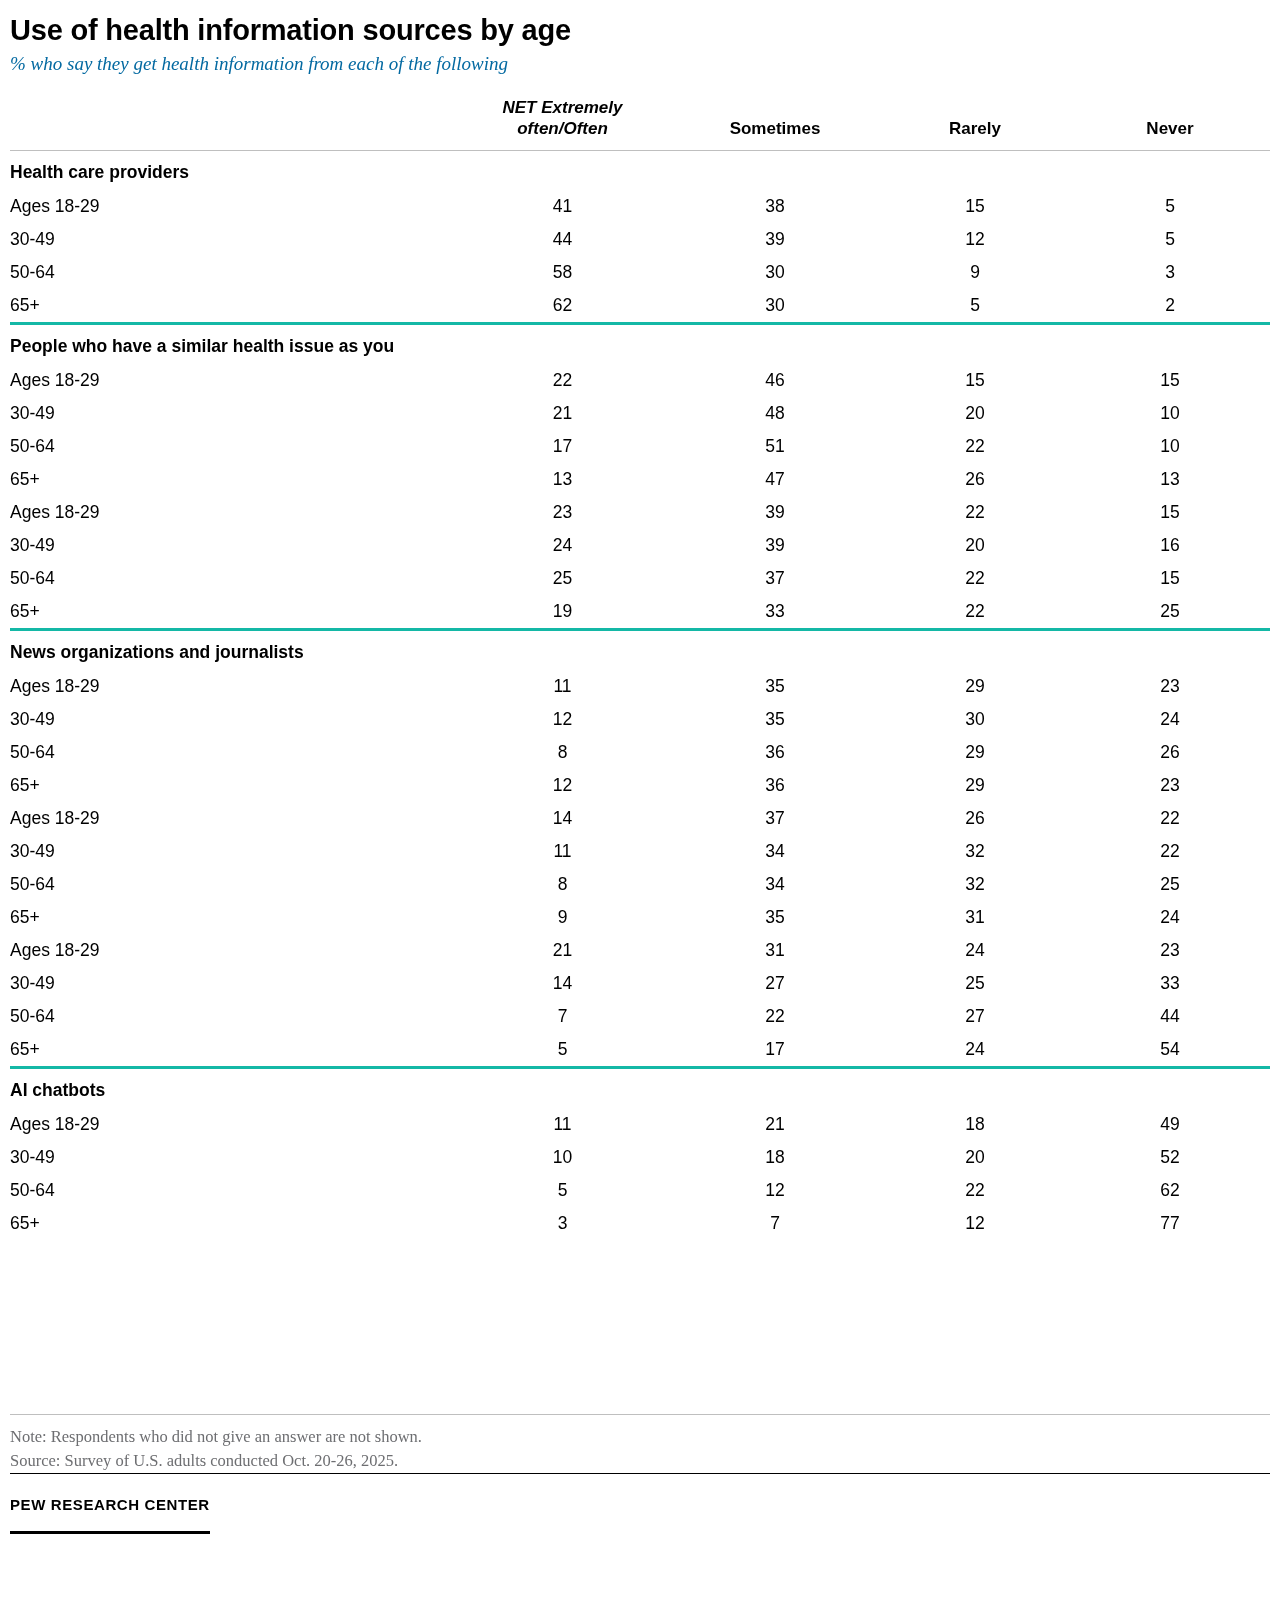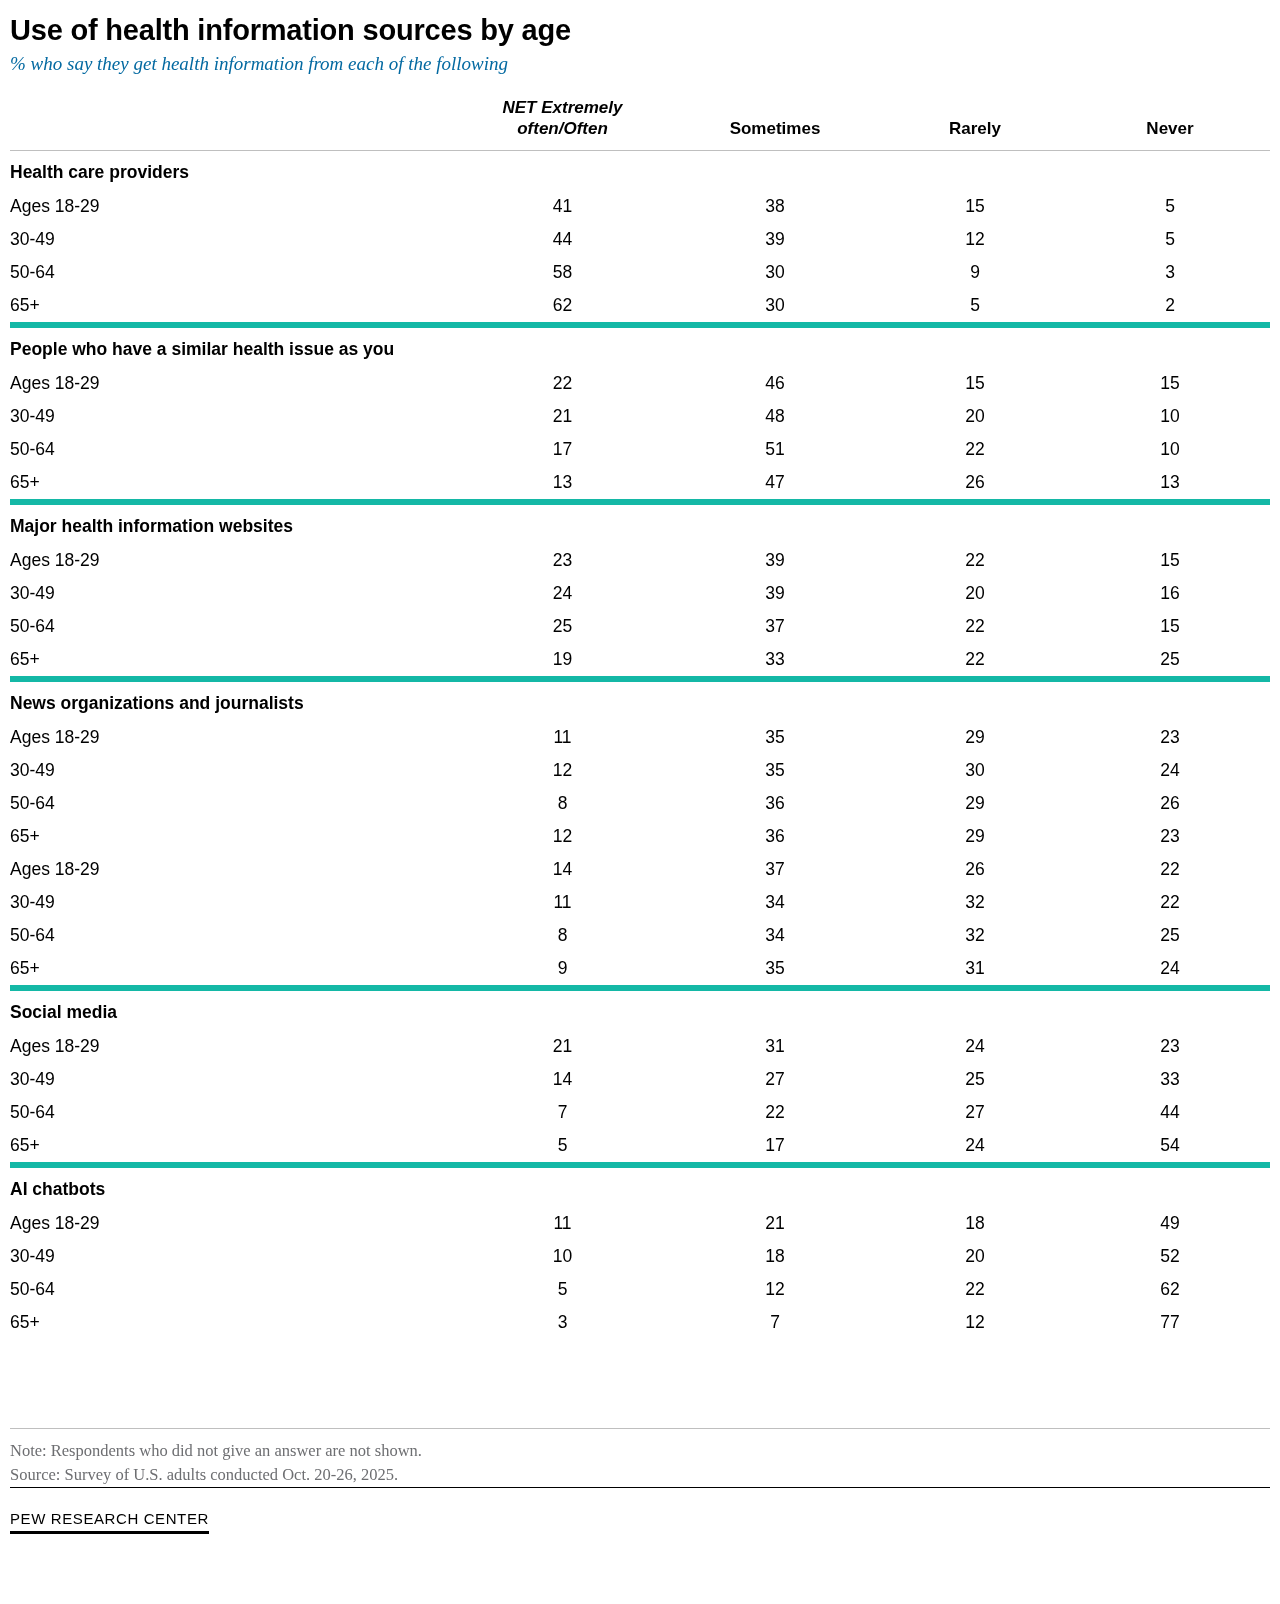--- a/index.html
+++ b/index.html
@@ -65,21 +65,21 @@
     display: block;
     text-align: center;
     font-style: italic;
   }
   tbody tr.group-head td {
     font-size: 17.5px;
     font-weight: bold;
     color: #000;
     text-align: left;
     padding: 11px 0 7px 0;
-    border-top: 6px solid #14b8a6;
+    border-top: 3px solid #14b8a6;
   }
   tbody tr.group-head.first td {
     border-top: 1px solid #bfbfbf;
   }
   tbody tr.data-row td {
     font-size: 17.5px;
     color: #000;
     padding: 6px 0 6px 0;
     text-align: center;
   }
@@ -99,26 +99,26 @@
   .note {
     font-family: "Liberation Serif", serif;
     font-size: 16.5px;
     color: #6d6e71;
     line-height: 1.45;
   }
   .brand {
     margin-top: 14px;
     margin-bottom: 10px;
     font-size: 15px;
-    font-weight: normal;
+    font-weight: bold;
     letter-spacing: 0.6px;
     color: #000;
     border-bottom: 3px solid #000;
     display: inline-block;
-    padding-bottom: 4px;
+    padding-bottom: 18px;
   }
   .brand-wrap {
     border-top: 1px solid #000;
     padding-top: 8px;
   }
 </style>
 </head>
 <body>
 
 <div class="page">
@@ -202,23 +202,20 @@
           <td>22</td>
           <td>10</td>
         </tr>
         <tr class="data-row">
           <td class="rowlabel">65+</td>
           <td>13</td>
           <td>47</td>
           <td>26</td>
           <td>13</td>
         </tr>
-        <tr class="group-head">
-          <td colspan="5">Major health information websites</td>
-        </tr>
         <tr class="data-row">
           <td class="rowlabel">Ages 18-29</td>
           <td>23</td>
           <td>39</td>
           <td>22</td>
           <td>15</td>
         </tr>
         <tr class="data-row">
           <td class="rowlabel">30-49</td>
           <td>24</td>
@@ -291,23 +288,20 @@
           <td>34</td>
           <td>32</td>
           <td>25</td>
         </tr>
         <tr class="data-row">
           <td class="rowlabel">65+</td>
           <td>9</td>
           <td>35</td>
           <td>31</td>
           <td>24</td>
-        </tr>
-        <tr class="group-head">
-          <td colspan="5">Social media</td>
         </tr>
         <tr class="data-row">
           <td class="rowlabel">Ages 18-29</td>
           <td>21</td>
           <td>31</td>
           <td>24</td>
           <td>23</td>
         </tr>
         <tr class="data-row">
           <td class="rowlabel">30-49</td>

